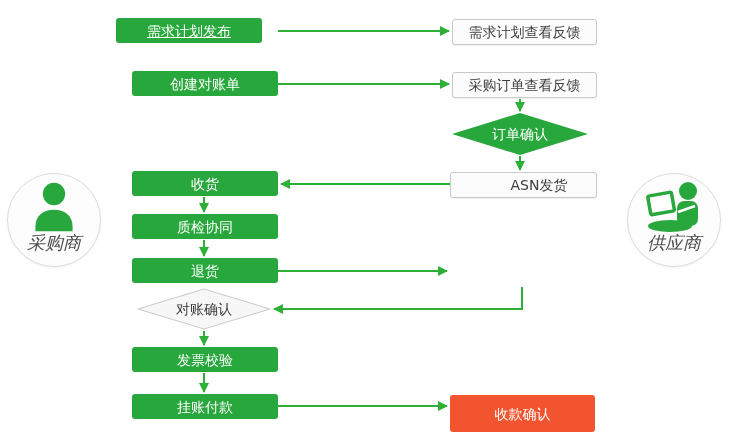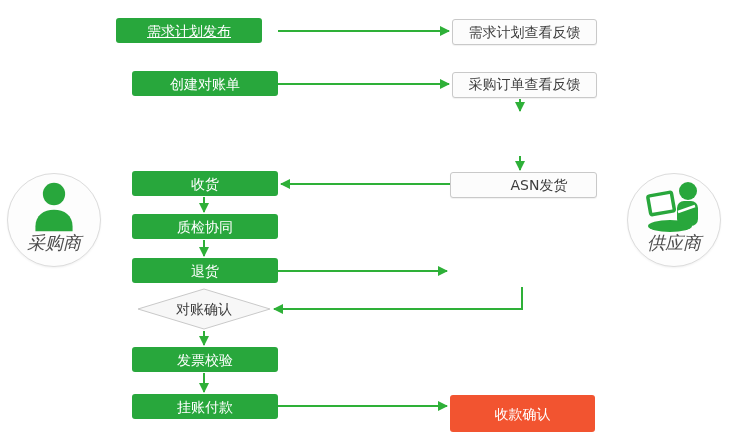--- a/index.html
+++ b/index.html
@@ -52,24 +52,30 @@
 
   <div class="node node-green" style="left:116px;top:18px;width:146px;height:25px;text-decoration:underline;">需求计划发布</div>
   <div class="node node-green" style="left:132px;top:71px;width:146px;height:25px;">创建对账单</div>
   <div class="node node-green" style="left:132px;top:171px;width:146px;height:25px;">收货</div>
   <div class="node node-green" style="left:132px;top:214px;width:146px;height:25px;">质检协同</div>
   <div class="node node-green" style="left:132px;top:258px;width:146px;height:25px;">退货</div>
   <div class="node node-green" style="left:132px;top:347px;width:146px;height:25px;">发票校验</div>
   <div class="node node-green" style="left:132px;top:394px;width:146px;height:25px;">挂账付款</div>
 
   <div class="node node-white" style="left:452px;top:19px;width:145px;height:26px;">需求计划查看反馈</div>
-  <div class="node node-white" style="left:452px;top:72px;width:145px;height:26px;font-family:Liberation Mono, monospace;">采购订单查看反馈</div>
+  <div class="node node-white" style="left:452px;top:72px;width:145px;height:26px;">采购订单查看反馈</div>
   <div class="node node-white" style="left:450px;top:172px;width:147px;height:26px;padding-left:31px;">ASN发货</div>
   <div class="node node-red" style="left:450px;top:395px;width:145px;height:37px;">收款确认</div>
 
+  <div class="diamond diamond-green" style="left:452px;top:113px;width:136px;height:42px;">
+    <svg width="136" height="42" viewBox="0 0 136 42">
+      <polygon points="0,21 68,0 136,21 68,42" fill="#28a73c"></polygon>
+    </svg>
+    <div class="dlabel">订单确认</div>
+  </div>
 
   <div class="diamond diamond-gray" style="left:137px;top:288px;width:134px;height:42px;">
     <svg width="134" height="42" viewBox="0 0 134 42">
       <polygon points="1,21 67,1 133,21 67,41" fill="#f7f7f7" stroke="#c9c9c9" stroke-width="1"></polygon>
     </svg>
     <div class="dlabel">对账确认</div>
   </div>
 
   <div class="actor" style="left:7px;top:173px;">
     <svg class="icon" width="46" height="52" viewBox="0 0 48 56">

